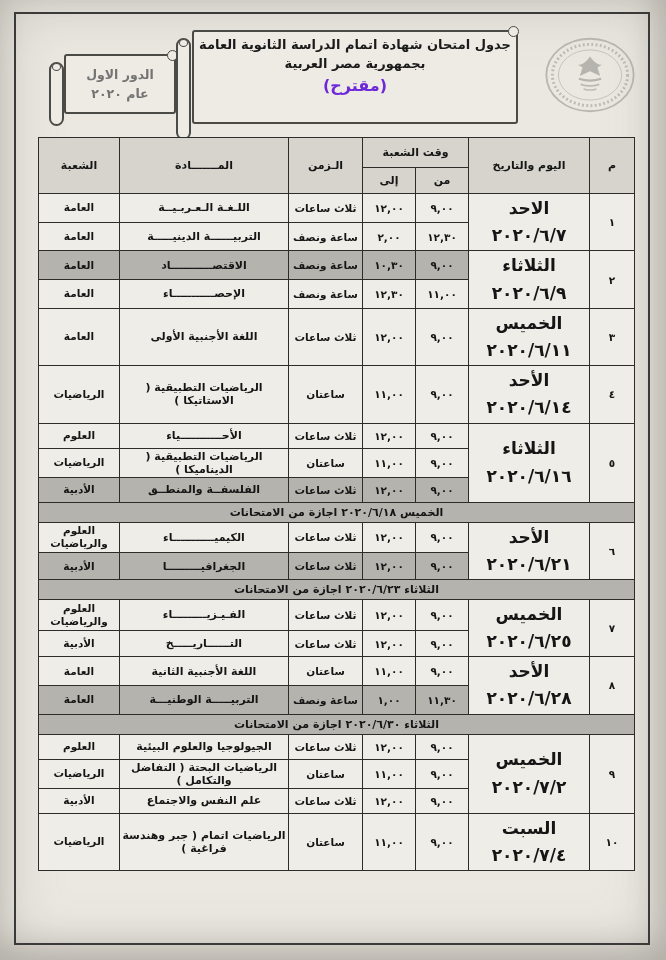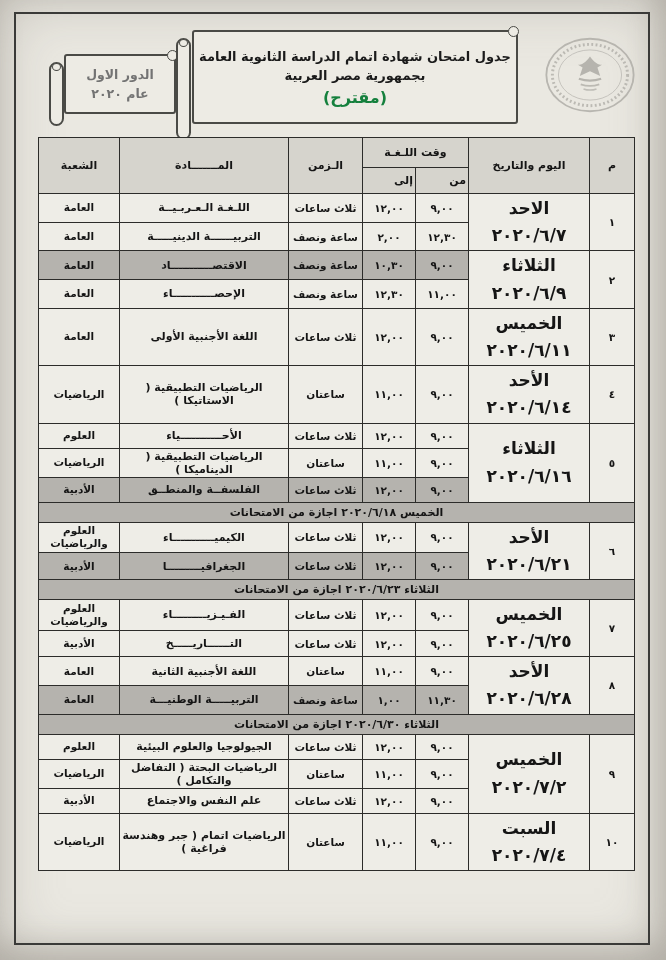--- a/index.html
+++ b/index.html
@@ -10,41 +10,41 @@
   .frame{position:absolute;left:14px;top:12px;width:636px;height:933px;
     border:2.5px solid #3a3a38;box-sizing:border-box;}
 
   
   .scroll{position:absolute;background:#edebe4;border:2px solid #4a4a46;border-radius:3px;box-sizing:border-box;}
   .roll{position:absolute;width:15px;background:#edebe4;border:2px solid #4a4a46;border-radius:8px;box-sizing:border-box;}
   .roll::before{content:"";position:absolute;left:1px;right:1px;top:-1px;height:8px;
     border:1.5px solid #4a4a46;border-radius:50%;background:#edebe4;box-sizing:border-box;}
   .curl{position:absolute;width:11px;height:11px;border:1.5px solid #4a4a46;border-radius:50%;
     background:#edebe4;box-sizing:border-box;}
-  .title-banner{left:192px;top:30px;width:326px;height:94px;text-align:center;padding-top:16px;}
+  .title-banner{left:192px;top:30px;width:326px;height:94px;text-align:center;padding-top:4px;}
   .title-banner .t1{font-size:13px;font-weight:bold;color:#1b1b1b;line-height:1.45;}
-  .title-banner .t3{font-size:16px;font-weight:bold;color:#15803d;margin-top:2px;}
+  .title-banner .t3{font-size:16px;font-weight:bold;color:#6d28d9;margin-top:2px;}
   .roll-title{left:176px;top:38px;height:102px;}
   .curl-title{left:508px;top:26px;}
   .left-banner{left:64px;top:54px;width:112px;height:60px;text-align:center;padding-top:9px;}
   .left-banner .t1{font-size:12.5px;font-weight:bold;color:#737373;line-height:1.55;}
   .roll-left{left:49px;top:62px;height:64px;}
   .curl-left{left:167px;top:50px;}
 
   
   .seal{position:absolute;left:543px;top:36px;width:94px;height:78px;opacity:.85;}
 
   
   table.sched{position:absolute;left:38px;top:137px;border-collapse:collapse;direction:rtl;
     background:#eeede7;table-layout:fixed;}
   .sched th,.sched td{border:1.5px solid #2c2c2a;text-align:center;vertical-align:middle;
     color:#151515;font-weight:bold;padding:1px 2px;box-sizing:border-box;overflow:hidden;}
   .sched thead th{background:#d6d4cd;font-size:11px;}
   .sched thead tr.h1 th{height:30px;}
-  .sched thead tr.h2 th{height:26px;text-align:right;}
+  .sched thead tr.h2 th{height:26px;}
   .sched td{font-size:10.5px;}
   .sched td.subject-cell{font-size:11px;}
   .sched td.branch-cell{font-size:10.5px;line-height:1.25;}
   .sched td.date-cell{font-size:17px;line-height:1.6;}
   .sched tr.sub{height:25px;}
   .sched tr.tall{height:39px;}
   .sched td.hl{background:#b5b3ae;}
   .sched tr.holiday td{background:#b5b3ae;height:20px;font-size:11px;}
 </style>
 </head>
@@ -85,21 +85,21 @@
         <col style="width:53px">
       <col style="width:53px">
         <col style="width:74px">
         <col style="width:169px">
         <col style="width:81px">
     </colgroup>
     <thead>
       <tr class="h1">
         <th rowspan="2">م</th>
         <th rowspan="2">اليوم والتاريخ</th>
-        <th colspan="2">وقت اللـغـة</th>
+        <th colspan="2">وقت الشعبة</th>
         <th rowspan="2">الـزمن</th>
         <th rowspan="2">المـــــــادة</th>
         <th rowspan="2">الشعبة</th>
       </tr>
       <tr class="h2">
         <th>من</th>
         <th>إلى</th>
       </tr>
     </thead>
     <tbody>

